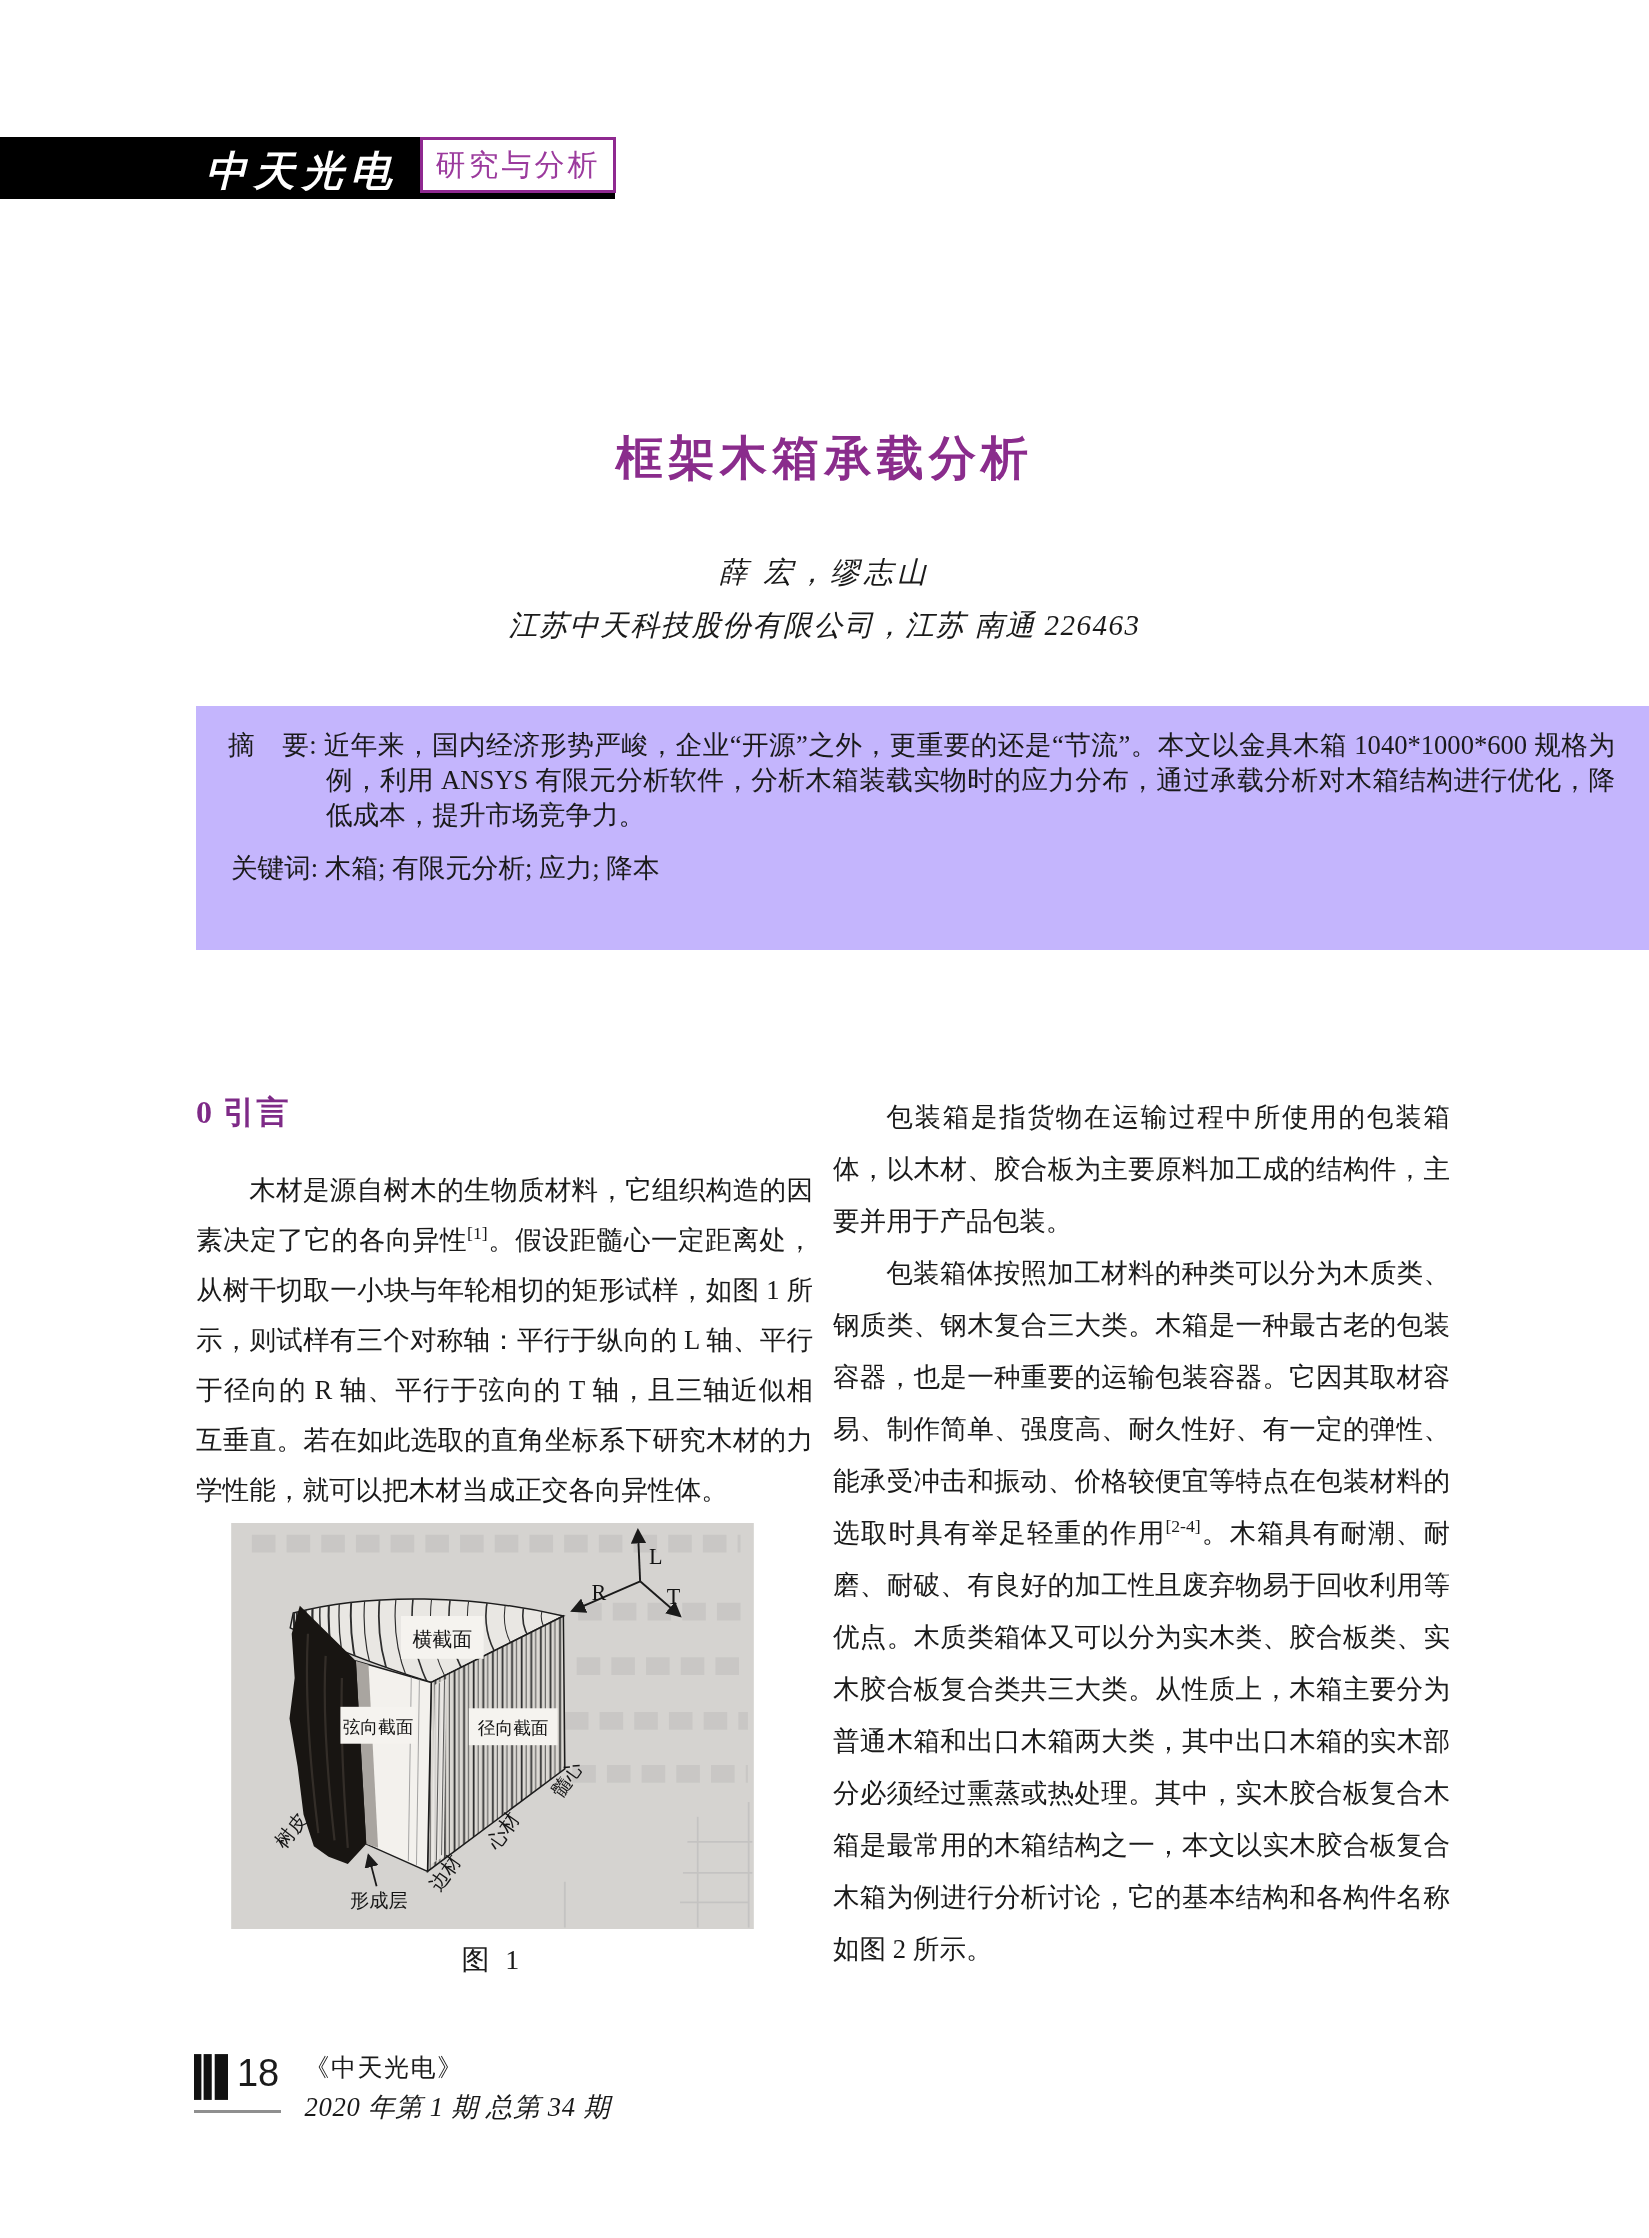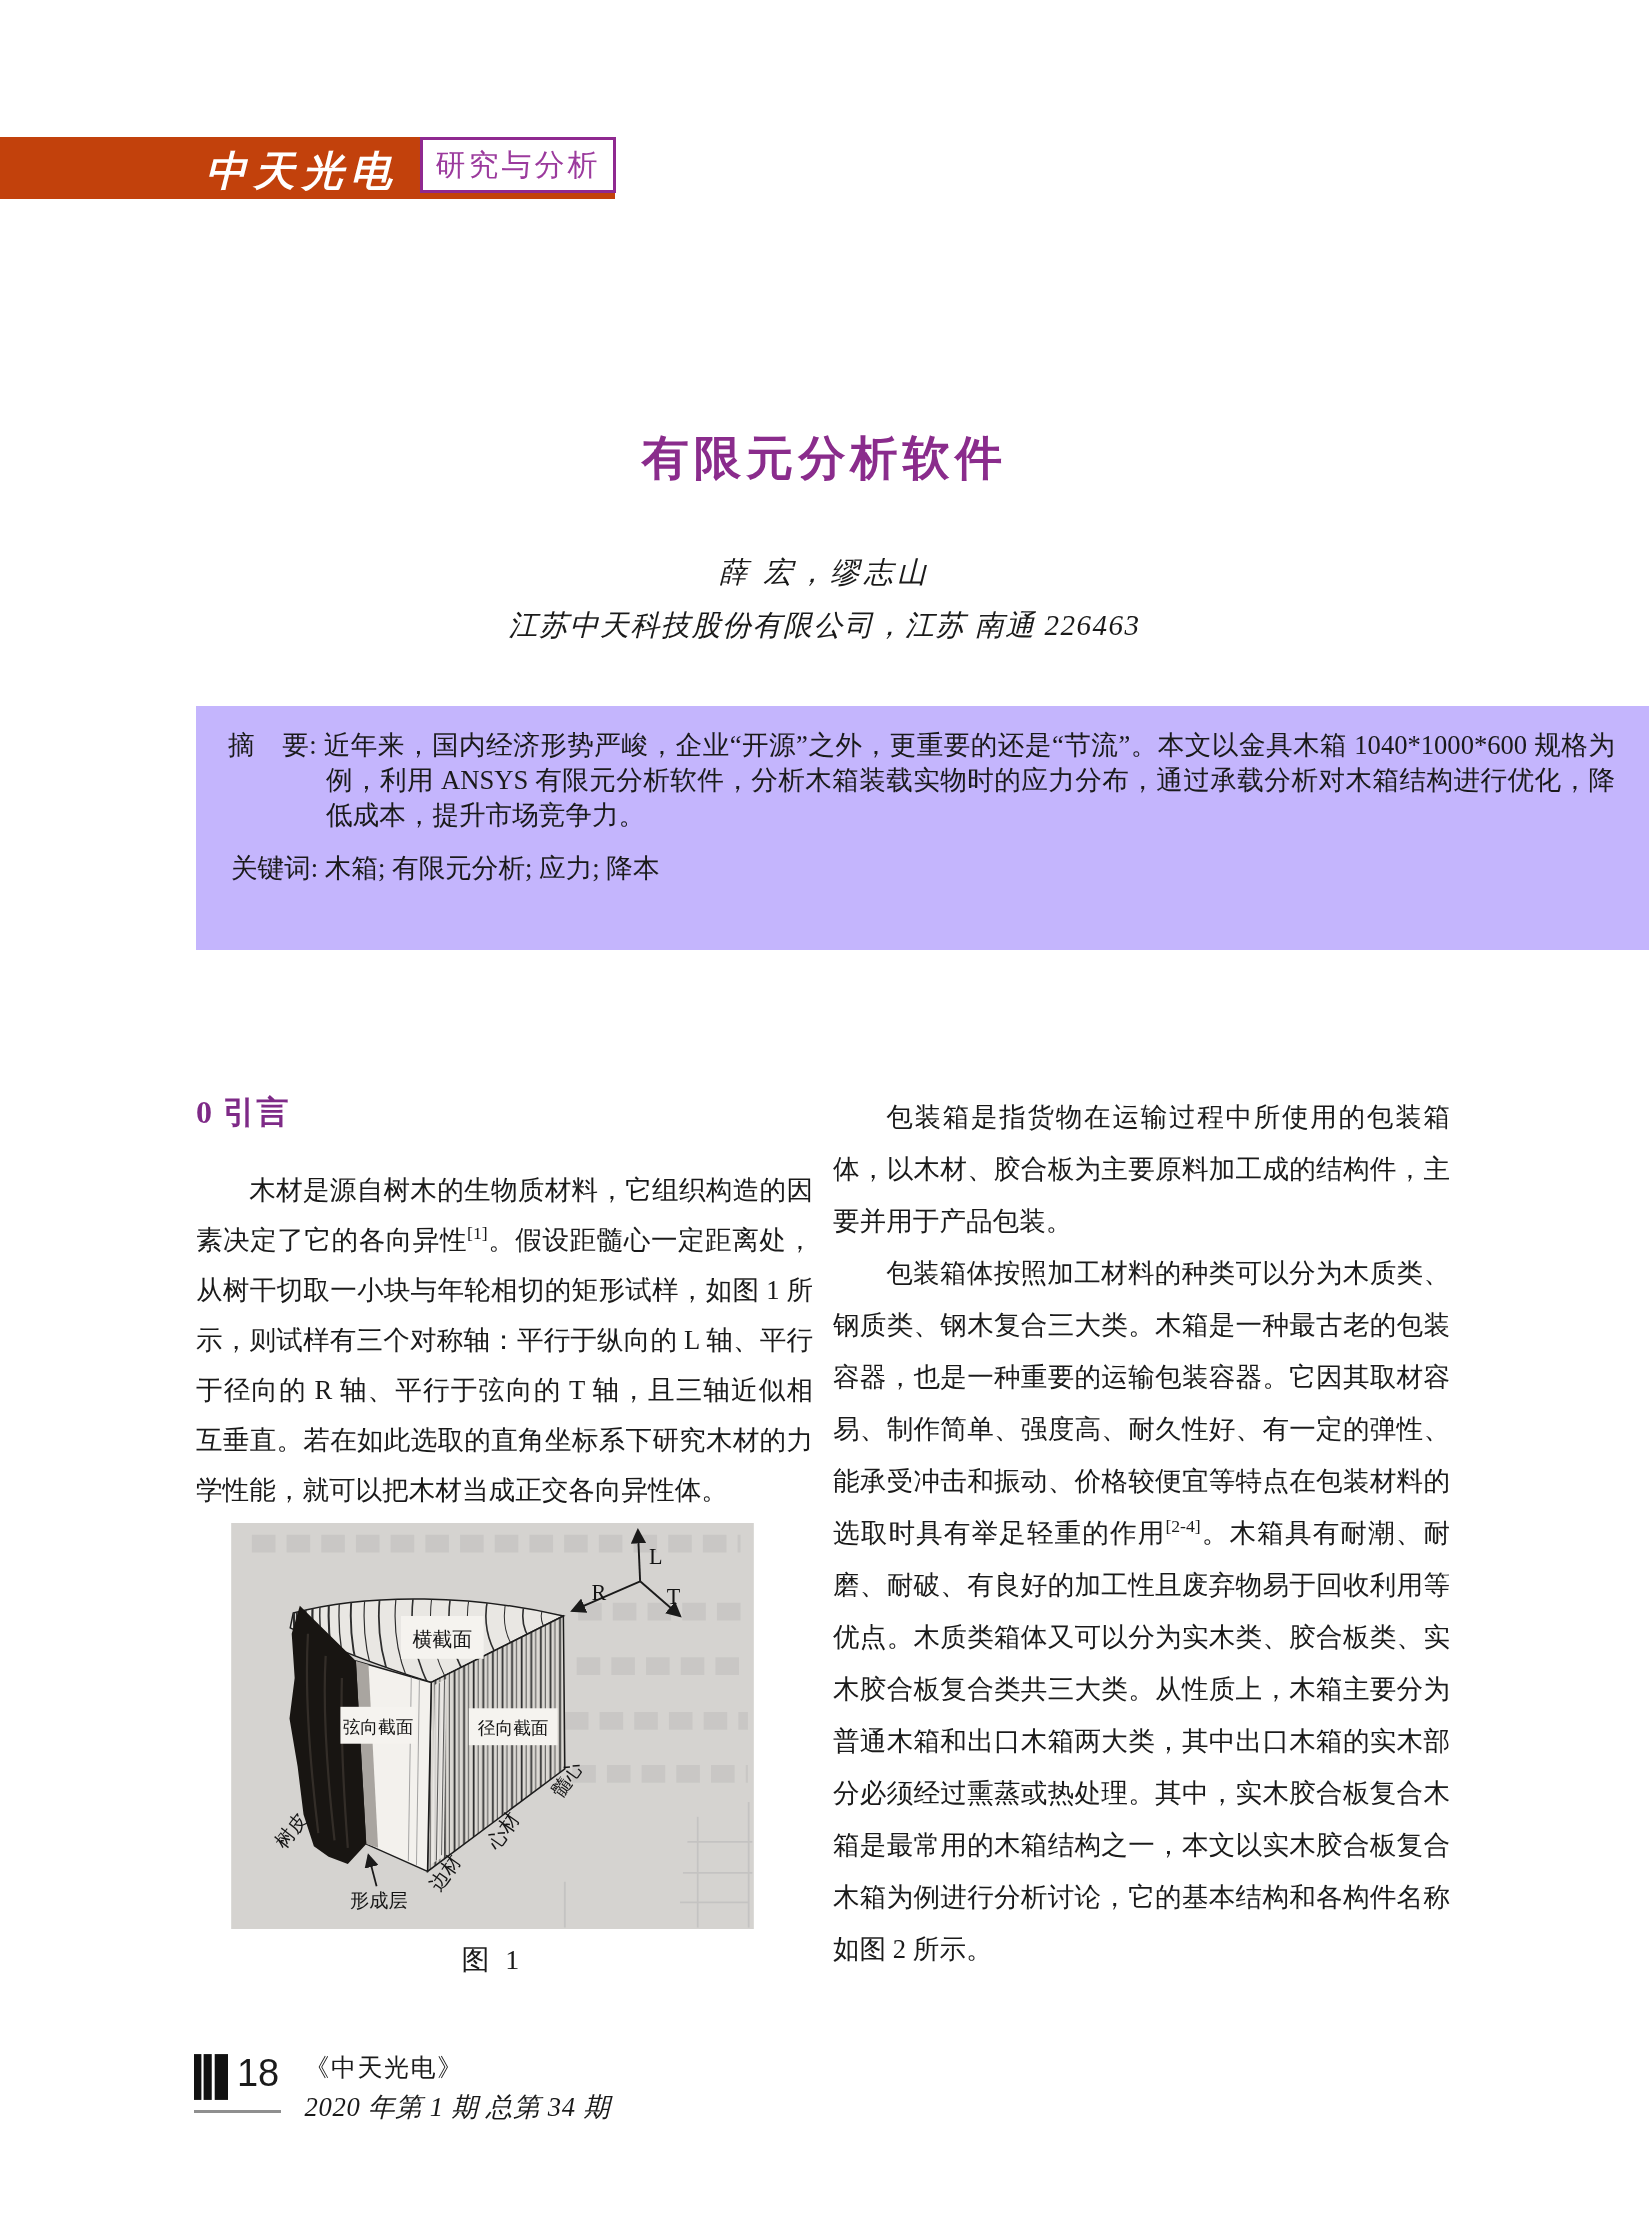--- a/index.html
+++ b/index.html
@@ -1,20 +1,20 @@
 <!DOCTYPE html>
 <html style="font-size:11.8px"><head>
 <meta charset="utf-8">
 <style>
   html,body{margin:0;padding:0;background:#ffffff;}
   body{position:relative;width:1649px;height:2239px;overflow:hidden;
        font-family:"Liberation Serif","DejaVu Serif",serif;color:#1a1a1a;}
 
   
-  .header-bar{position:absolute;left:0;top:137px;width:615px;height:62px;background:#c2410c;}
+  .header-bar{position:absolute;left:0;top:137px;width:615px;height:62px;background:#000000;}
   .logo{position:absolute;top:7.4px;right:216px;font-size:41px;font-weight:bold;font-style:italic;
         color:#ffffff;letter-spacing:7.4px;white-space:nowrap;}
   .tab-box{position:absolute;left:420px;top:0;width:196px;height:56px;box-sizing:border-box;
            background:#ffffff;border:3.7px solid #8F2990;display:flex;align-items:center;justify-content:center;}
   .tab-box span{font-family:"Liberation Sans","DejaVu Sans",sans-serif;font-size:30px;color:#9B3A9D;
                 letter-spacing:3px;white-space:nowrap;}
 
   
   .title{position:absolute;left:0;top:427px;width:1649px;text-align:center;font-size:47px;
          font-weight:bold;color:#8A2C8C;letter-spacing:5.2px;}
@@ -59,21 +59,21 @@
 </head>
 <body>
 
 <div class="header-bar">
   <span class="logo">中天光电</span>
   <div class="tab-box">
     <span>研究与分析</span>
   </div>
 </div>
 
-<div class="title">有限元分析软件</div>
+<div class="title">框架木箱承载分析</div>
 <div class="authors">薛 宏，缪志山</div>
 <div class="affiliation">江苏中天科技股份有限公司，江苏 南通 226463</div>
 
 <div class="abstract">
   <p class="abs-par"><span>摘　要:</span> <span>近年来，国内经济形势严峻，企业“开源”之外，更重要的还是“节流”。本文以金具木箱 1040*1000*600 规格为例，利用 ANSYS 有限元分析软件，分析木箱装载实物时的应力分布，通过承载分析对木箱结构进行优化，降低成本，提升市场竞争力。</span></p>
   <p class="abs-par kw-par"><span>关键词:</span> <span>木箱; 有限元分析; 应力; 降本</span></p>
 </div>
 
 <div class="columns">
 

